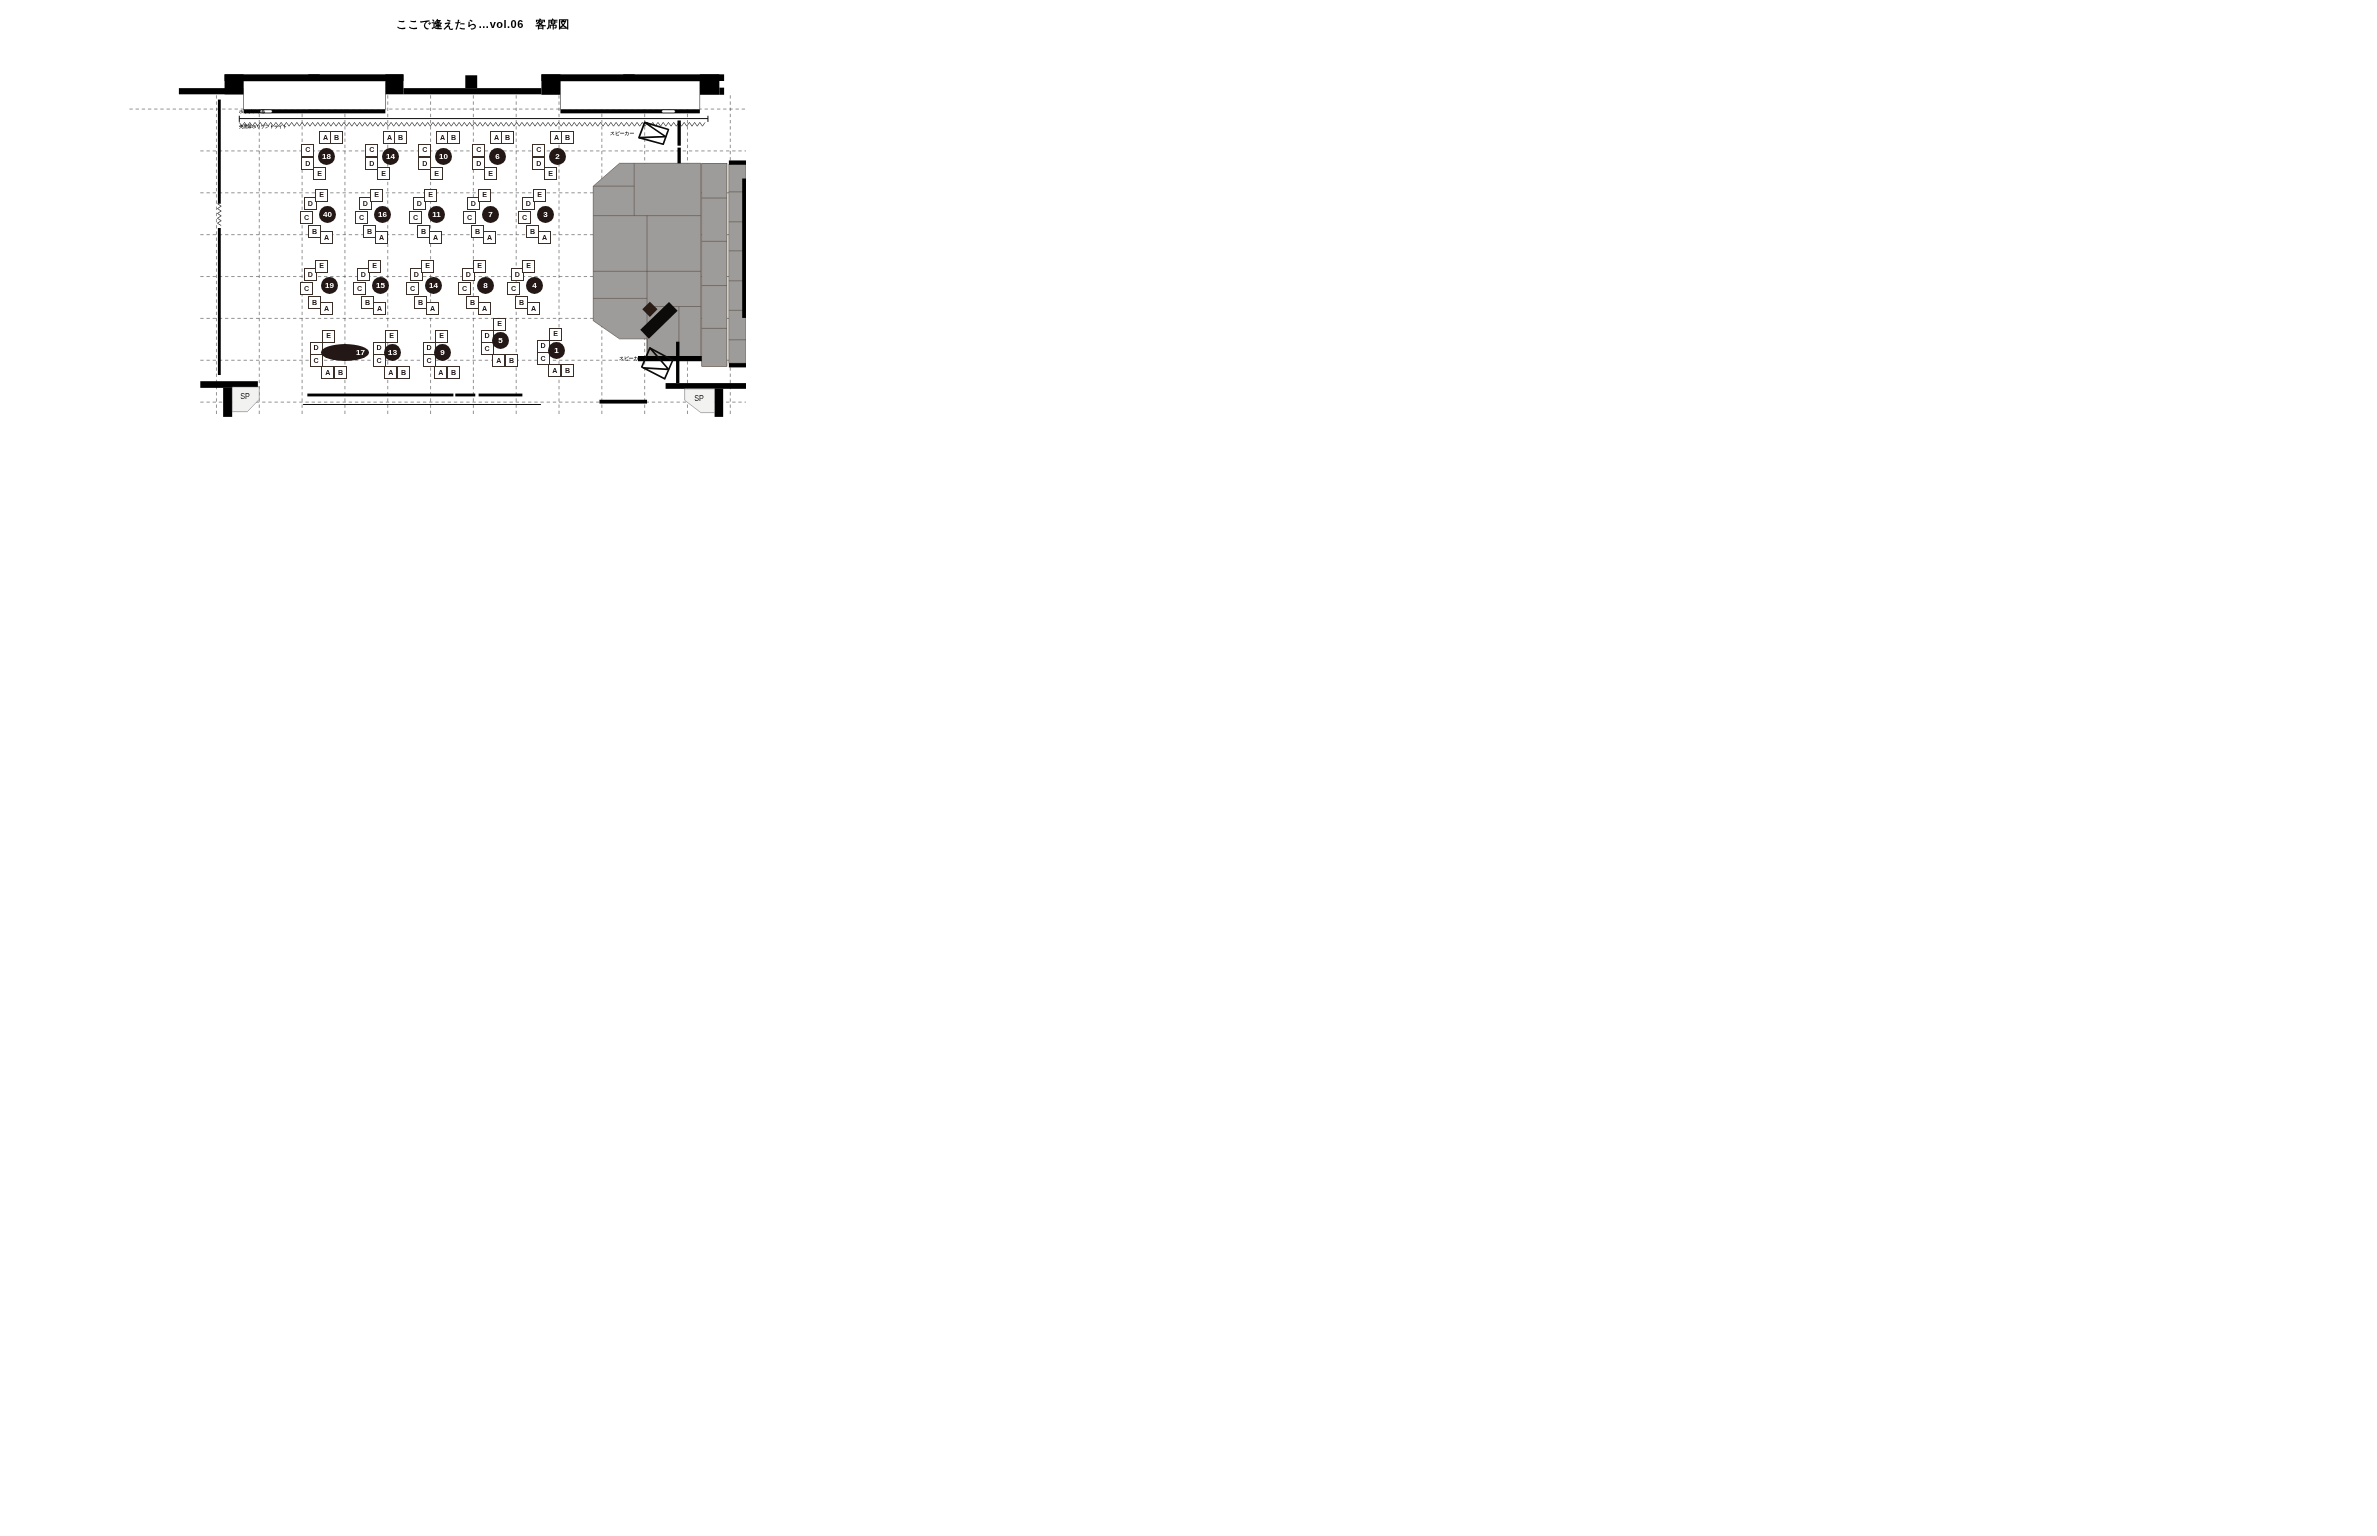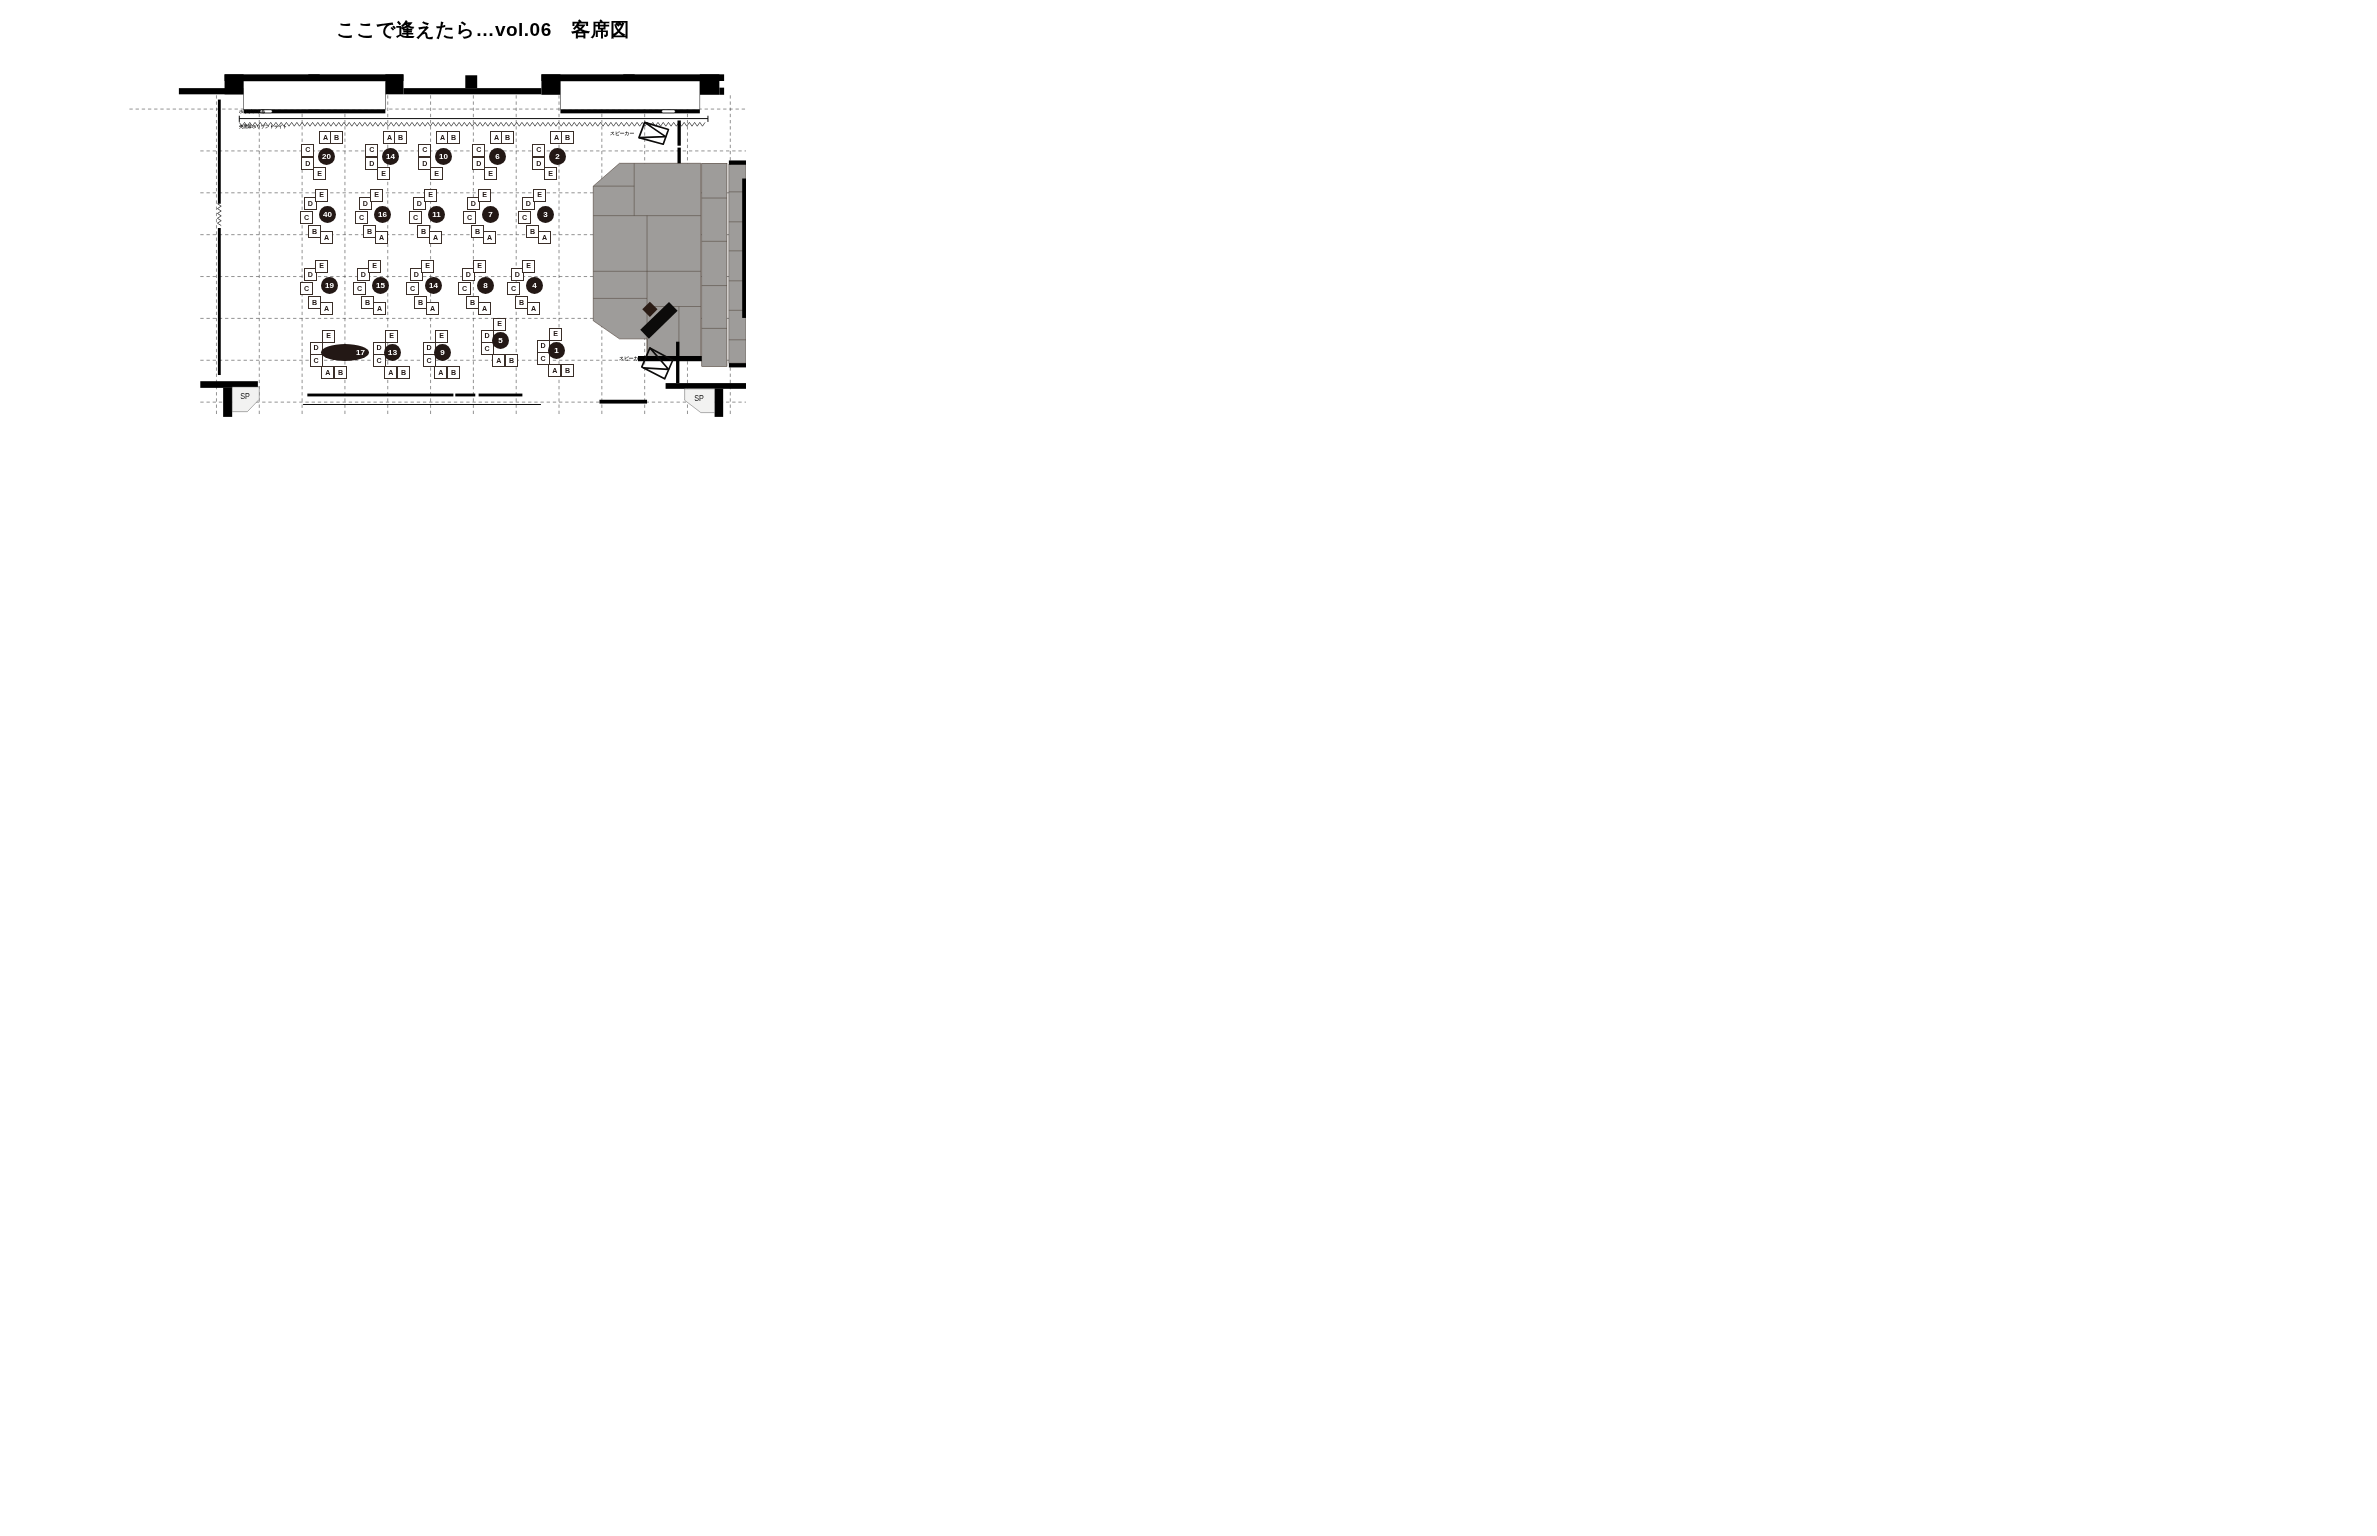--- a/index.html
+++ b/index.html
@@ -1,20 +1,20 @@
 <!DOCTYPE html>
 <html style="--ink: #231815; --seat-border: #3a2e28;font-size:7.6px"><head>
 <meta charset="utf-8">
 <style>
   html,body{margin:0;padding:0;background:#fff;}
   body{font-family:"Liberation Sans",sans-serif;}
   #canvas{position:relative;width:746px;height:417px;background:#fff;overflow:hidden;}
   #plan-svg{position:absolute;left:0;top:0;z-index:1;}
   .lbl{position:absolute;z-index:3;color:#0c0b0a;white-space:nowrap;}
-  #title{left:295px;top:17px;width:376px;text-align:center;font-size:19px;font-weight:600;letter-spacing:0.5px;color:#000;}
+  #title{left:295px;top:17px;width:376px;text-align:center;font-size:11px;font-weight:600;letter-spacing:0.5px;color:#000;}
   #lbl-horizon{left:239px;top:109px;font-size:4.3px;font-weight:600;}
   #lbl-blackcurtain{left:239px;top:124px;font-size:4.3px;font-weight:600;}
   #lbl-speaker-top{left:610px;top:130px;font-size:4.8px;font-weight:700;}
   #lbl-speaker-bottom{left:619px;top:355px;font-size:4.8px;font-weight:700;}
   .sp-text{font-size:9px;font-weight:400;color:#111;text-align:center;transform:scaleX(.8);}
   #sp-left{left:231px;top:391px;width:28px;}
   #sp-right{left:684px;top:393px;width:30px;}
   .table-group{position:absolute;width:67px;height:67px;z-index:2;}
   .seat{position:absolute;width:11px;height:11px;background:#fff;border:0.7px solid var(--seat-border);
         font-size:7.1px;font-weight:700;color:var(--ink);display:flex;align-items:center;justify-content:center;}
@@ -186,21 +186,21 @@
   <div class="lbl sp-text" id="sp-left">SP</div>
   <div class="lbl sp-text" id="sp-right">SP</div>
 
   <div id="tables-layer">
       <div class="table-group" style="left: 293px; top: 123px;">
         <div class="seat" style="left: 26px; top: 8.3px;">A</div>
         <div class="seat" style="left: 37px; top: 8.3px;">B</div>
         <div class="seat" style="left: 8.3px; top: 20.7px;">C</div>
         <div class="seat" style="left: 8.3px; top: 34px;">D</div>
         <div class="seat" style="left: 20px; top: 44px;">E</div>
-        <div class="tcircle" style="left: 25px; top: 25px;">20</div>
+        <div class="tcircle" style="left: 25px; top: 25px;">18</div>
       </div>
       <div class="table-group" style="left: 357px; top: 123px;">
         <div class="seat" style="left: 26px; top: 8.3px;">A</div>
         <div class="seat" style="left: 37px; top: 8.3px;">B</div>
         <div class="seat" style="left: 8.3px; top: 20.7px;">C</div>
         <div class="seat" style="left: 8.3px; top: 34px;">D</div>
         <div class="seat" style="left: 20px; top: 44px;">E</div>
         <div class="tcircle" style="left: 25px; top: 25px;">14</div>
       </div>
       <div class="table-group" style="left: 410px; top: 123px;">

